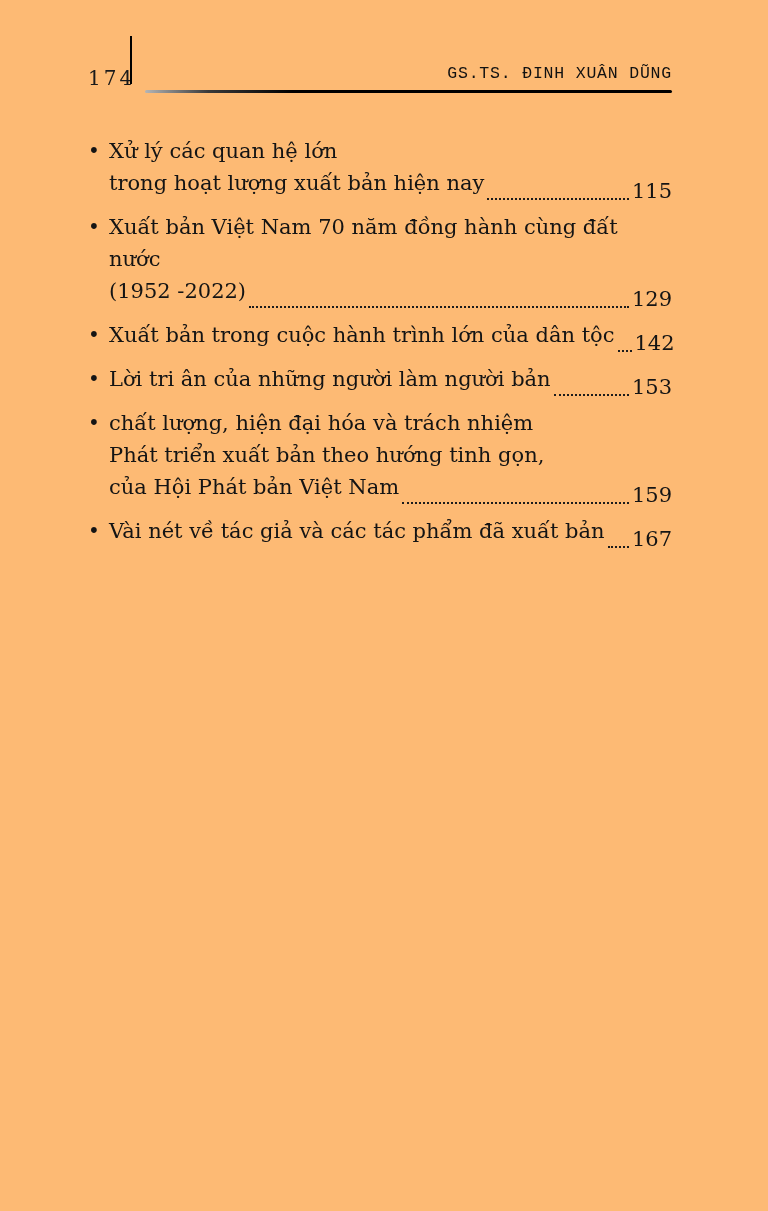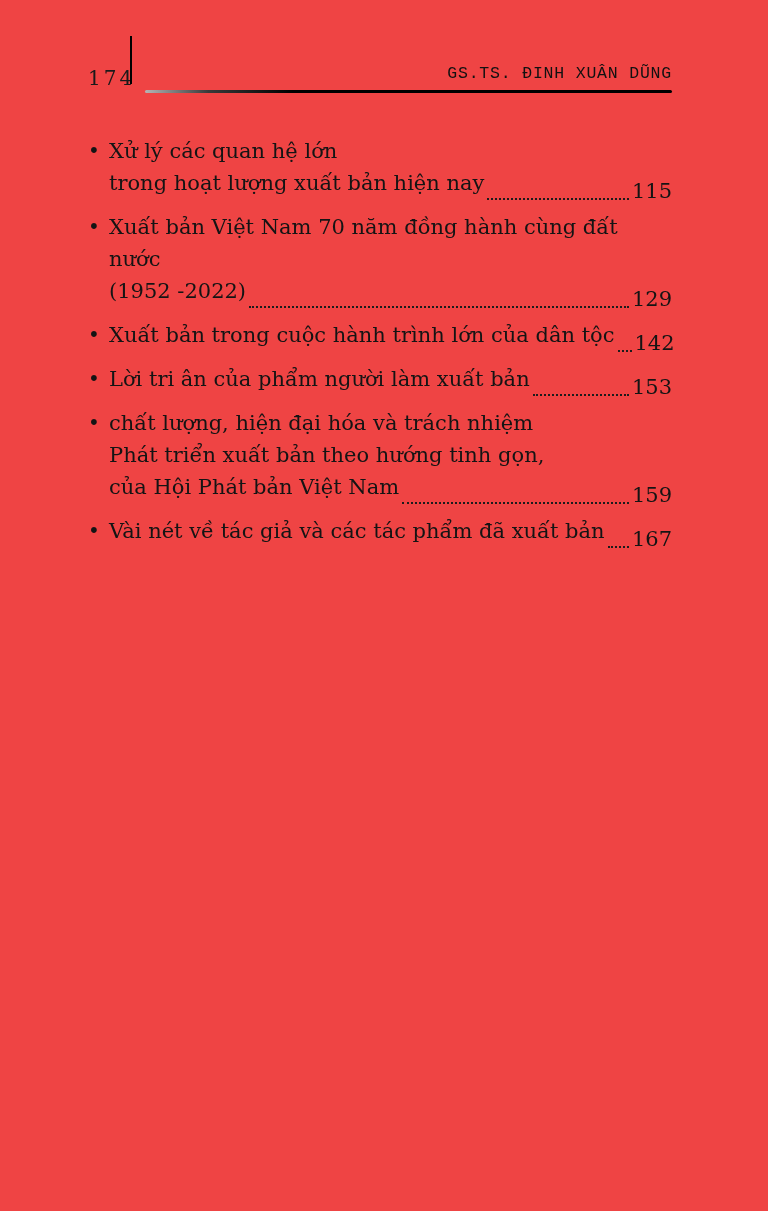--- a/index.html
+++ b/index.html
@@ -5,21 +5,21 @@
   html, body {
     margin: 0;
     padding: 0;
     background: #ffffff;
   }
   .page {
     position: relative;
     width: 768px;
     height: 1211px;
     margin: 0 auto;
-    background: #ef4444;
+    background: #fdba74;
     box-sizing: border-box;
     padding: 0 96px 0 88px;
     font-family: "DejaVu Serif", serif;
     color: #141414;
     overflow: hidden;
   }
   
   .header {
     position: relative;
     height: 93px;
@@ -152,21 +152,21 @@
           <span class="leader"></span>
           <span class="page-num">142</span>
         </div>
       </div>
     </div>
 
     <div class="toc-entry">
       <span class="bullet">•</span>
       <div class="entry-body">
         <div class="toc-line leader-line">
-          <span class="line-text">Lời tri ân của phẩm người làm xuất bản</span>
+          <span class="line-text">Lời tri ân của những người làm người bản</span>
           <span class="leader"></span>
           <span class="page-num">153</span>
         </div>
       </div>
     </div>
 
     <div class="toc-entry">
       <span class="bullet">•</span>
       <div class="entry-body">
         <div class="toc-line">chất lượng, hiện đại hóa và trách nhiệm</div>

